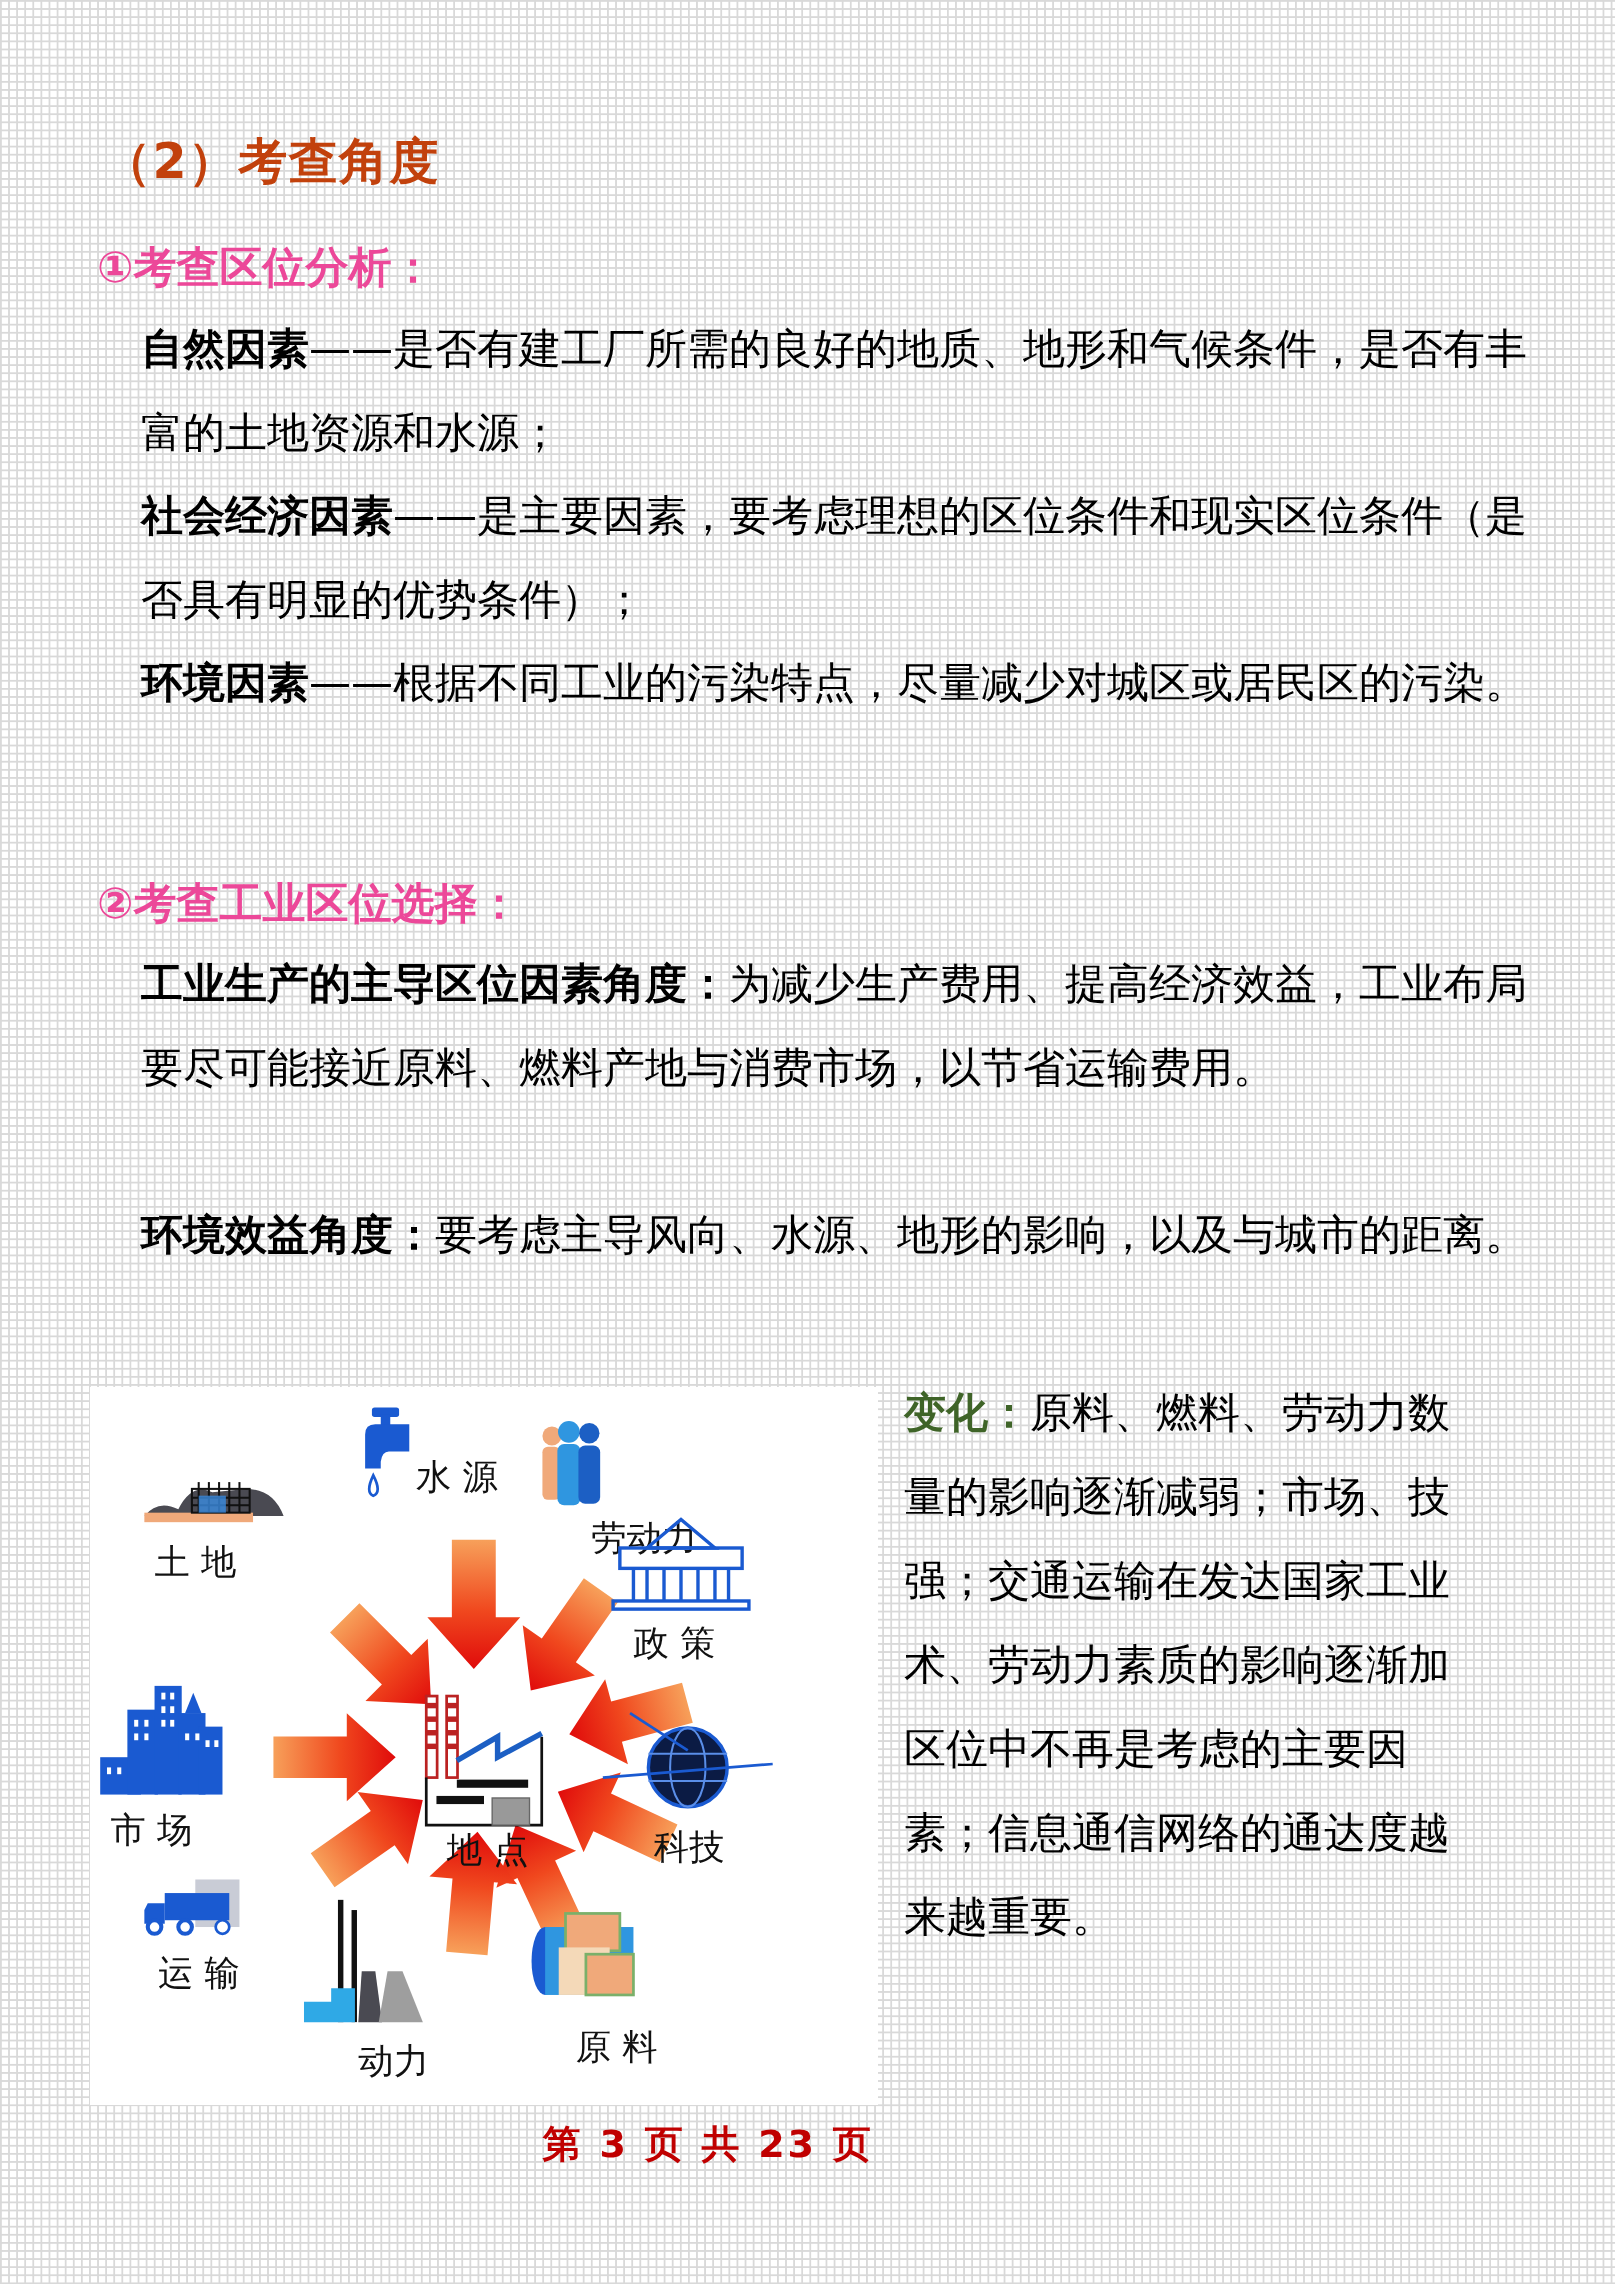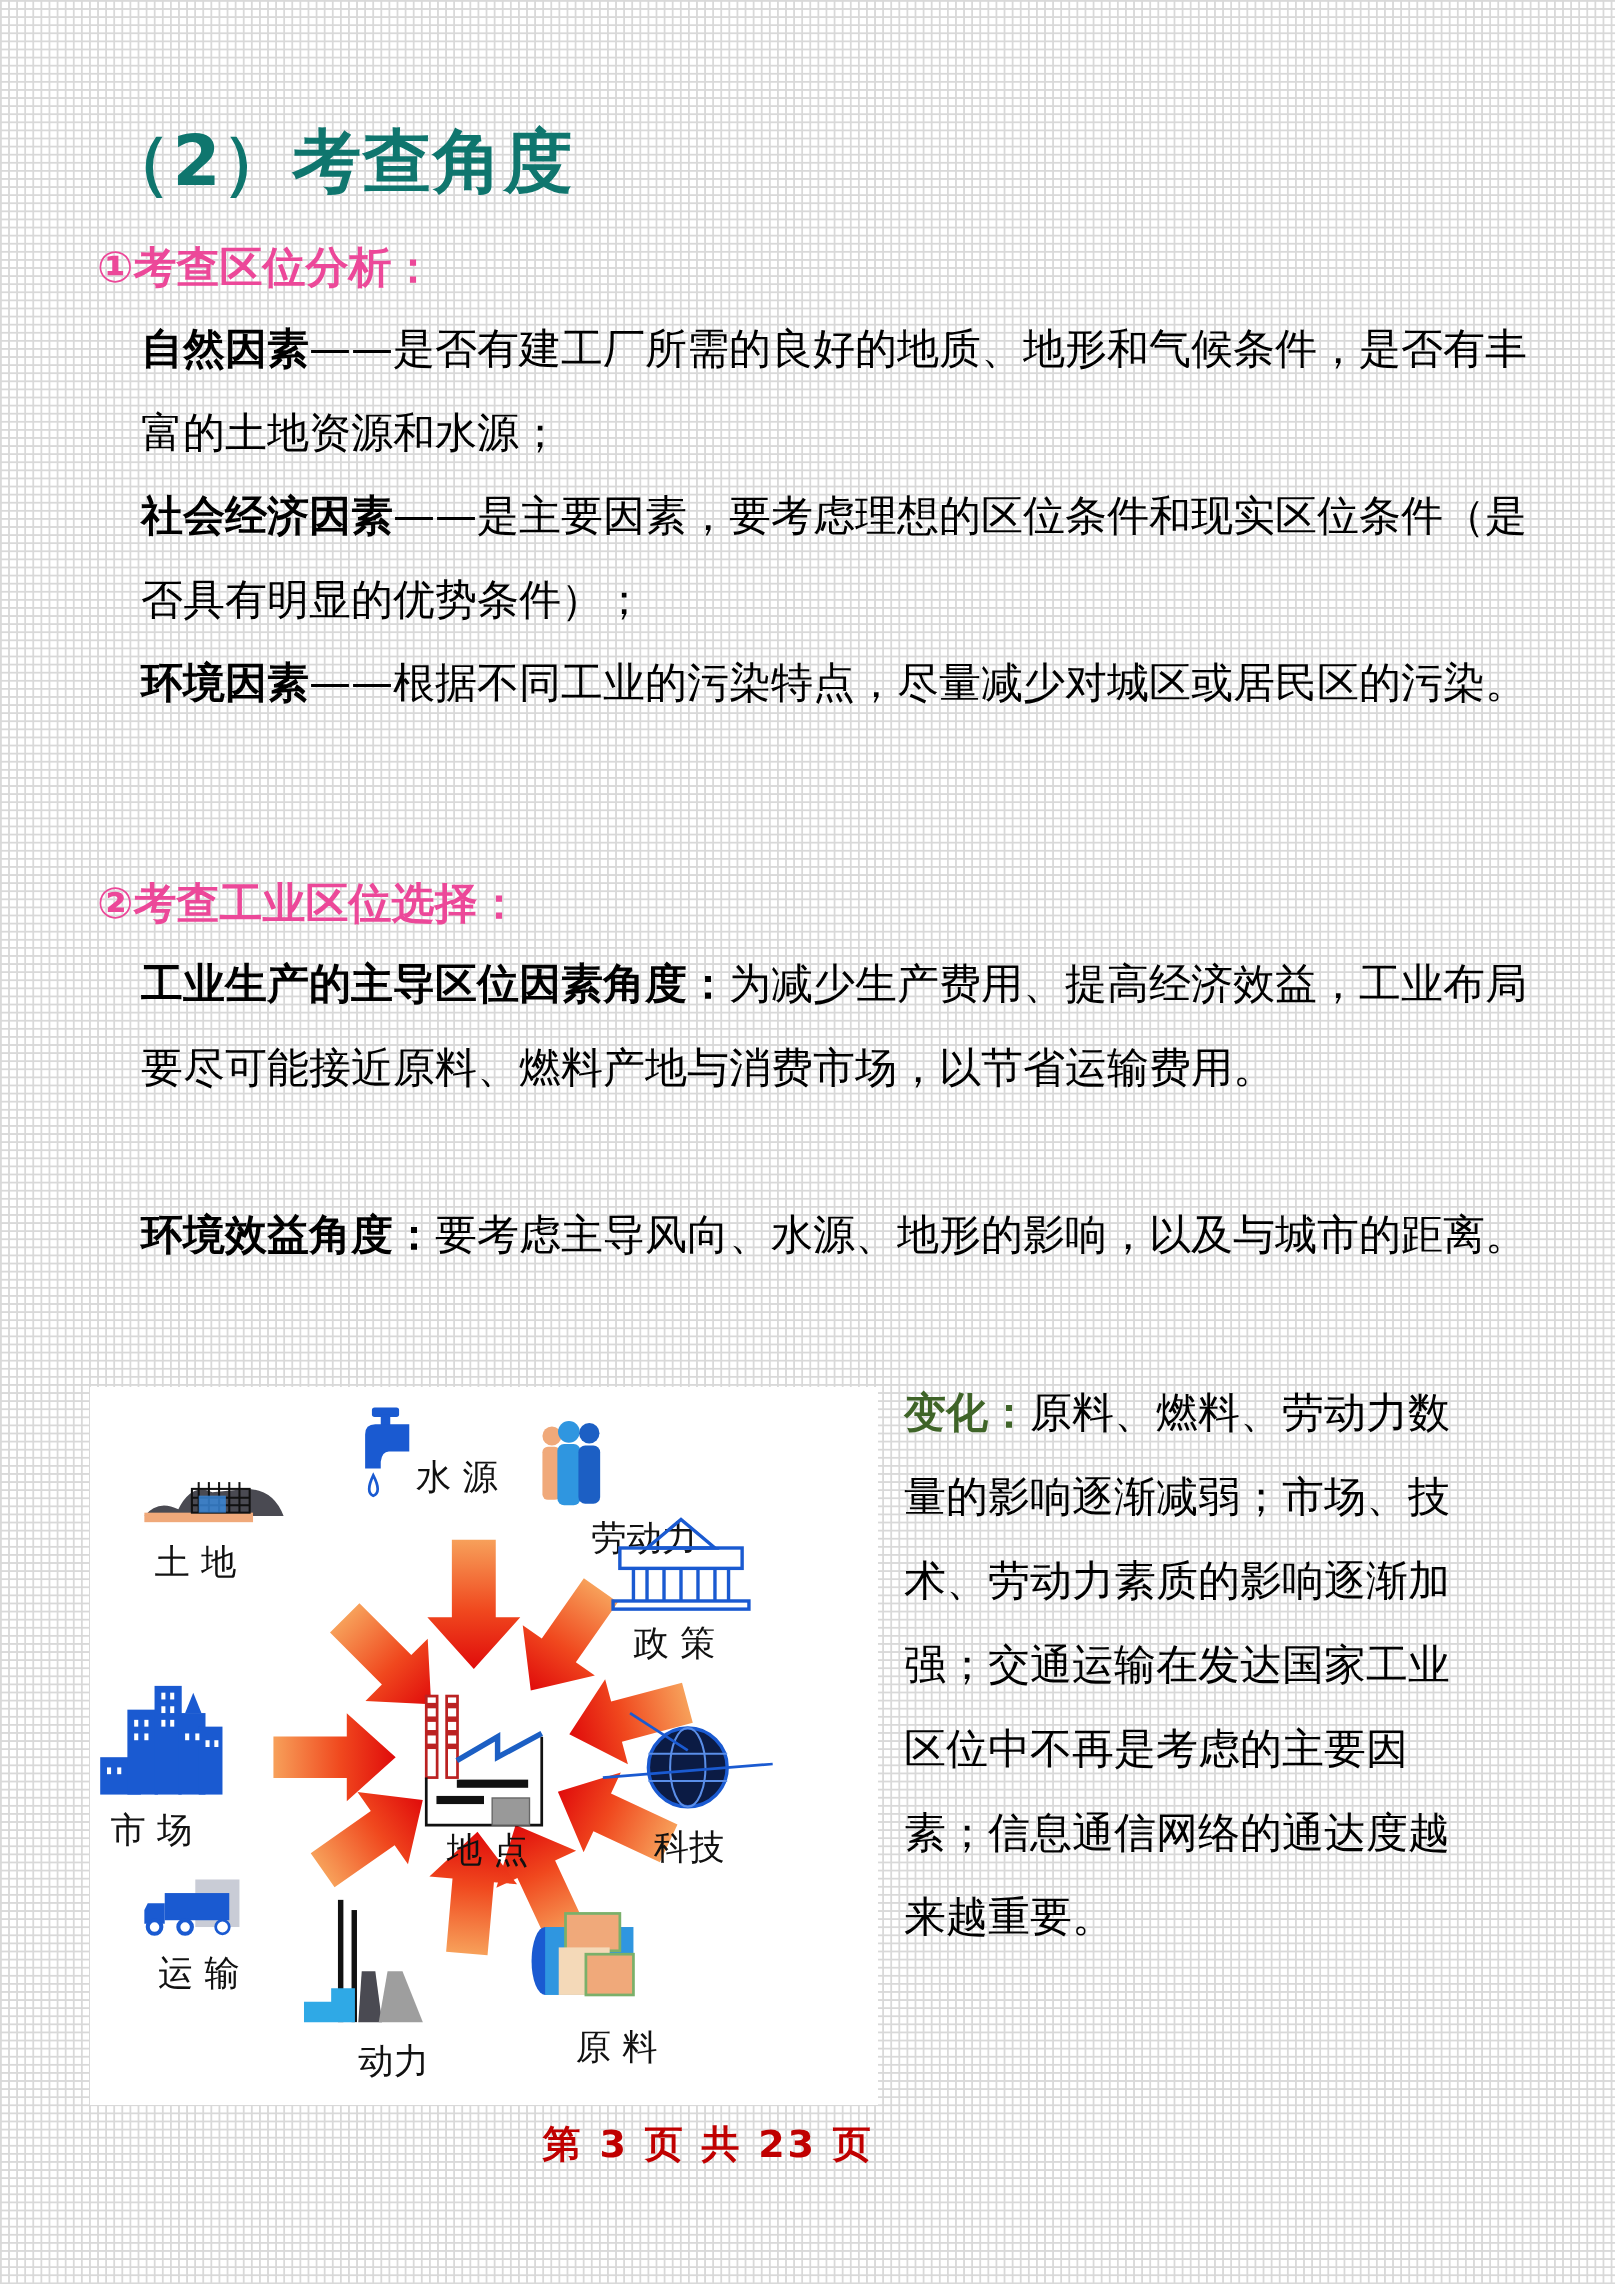--- a/index.html
+++ b/index.html
@@ -8,22 +8,22 @@
     background-color: #ffffff;
     background-image:
       linear-gradient(to right, #d9d9d9 0px, #d9d9d9 2px, transparent 2px),
       linear-gradient(to bottom, #d9d9d9 0px, #d9d9d9 2px, transparent 2px);
     background-size: 8.1px 8.1px;
     font-family: "DejaVu Sans", "Liberation Sans", sans-serif;
     color: #000;
   }
   .abs { position: absolute; }
   .title {
-    left: 102px; top: 121px; font-size: 69px; font-weight: bold;
-    color: #0f766e; line-height: 81px; letter-spacing: 1.4px; white-space: nowrap;
+    left: 102px; top: 121px; font-size: 49px; font-weight: bold;
+    color: #c2410c; line-height: 81px; letter-spacing: 1.4px; white-space: nowrap;
   }
   .heading {
     font-size: 43px; font-weight: bold; color: #ec4899; white-space: nowrap; line-height: 84px;
   }
   .para {
     left: 97px; width: 1426px; font-size: 42px; line-height: 84px; padding-left: 44px;
   }
   .para b { font-weight: bold; }
   .right-col {
     left: 904px; top: 1371px; width: 625px; font-size: 42px; line-height: 84px;
@@ -244,22 +244,22 @@
       <rect x="25" y="560" width="6" height="10"></rect>
         <rect x="40" y="560" width="6" height="10"></rect>
     </g>
     <text class="lbl" x="30" y="670">市 场</text>
   </svg>
 </div>
 
 <div class="abs right-col">
   <div><span class="lead">变化：</span><span>原料、燃料、劳动力数</span></div>
   <div><span>量的影响逐渐减弱；市场、技</span></div>
+  <div><span>强；交通运输在发达国家工业</span></div>
   <div><span>术、劳动力素质的影响逐渐加</span></div>
-  <div><span>强；交通运输在发达国家工业</span></div>
   <div><span>区位中不再是考虑的主要因</span></div>
   <div><span>素；信息通信网络的通达度越</span></div>
   <div><span>来越重要。</span></div>
 </div>
 
 <div class="abs footer">
   <span>第</span><span>3</span><span>页 共</span><span>23</span><span>页</span>
 </div>
 
 

